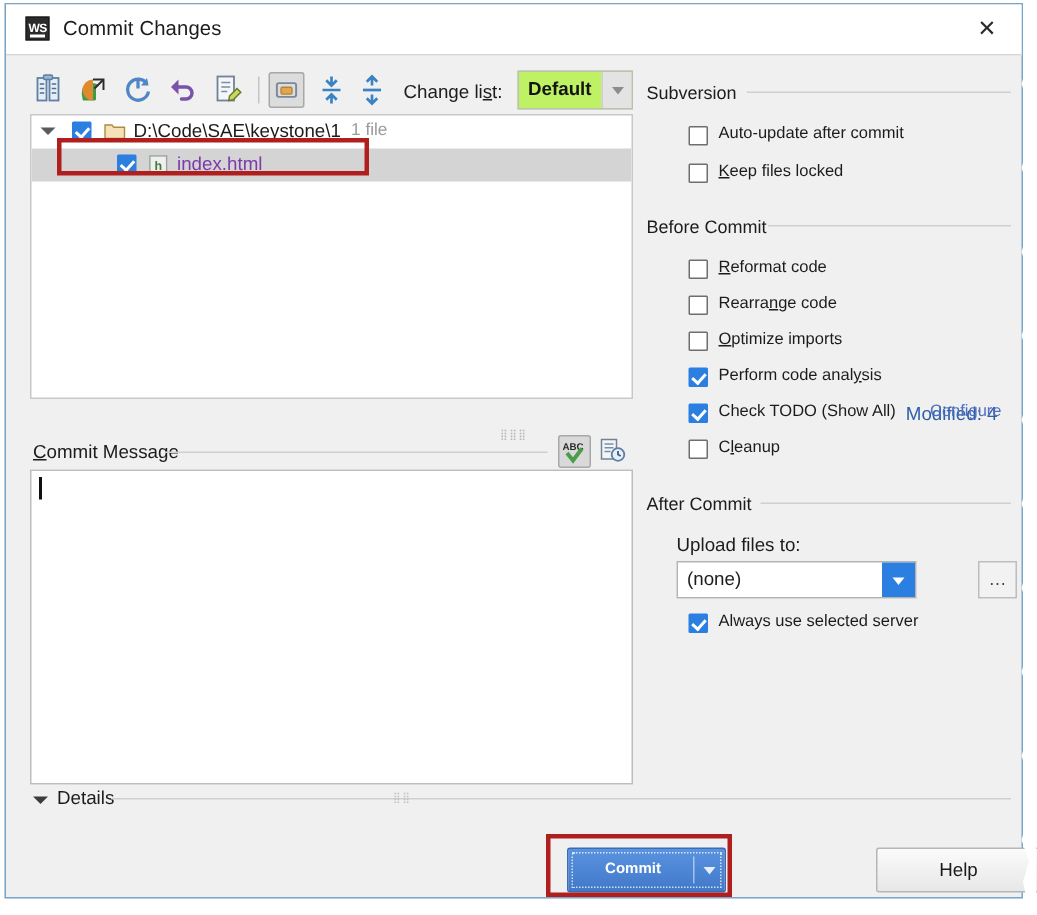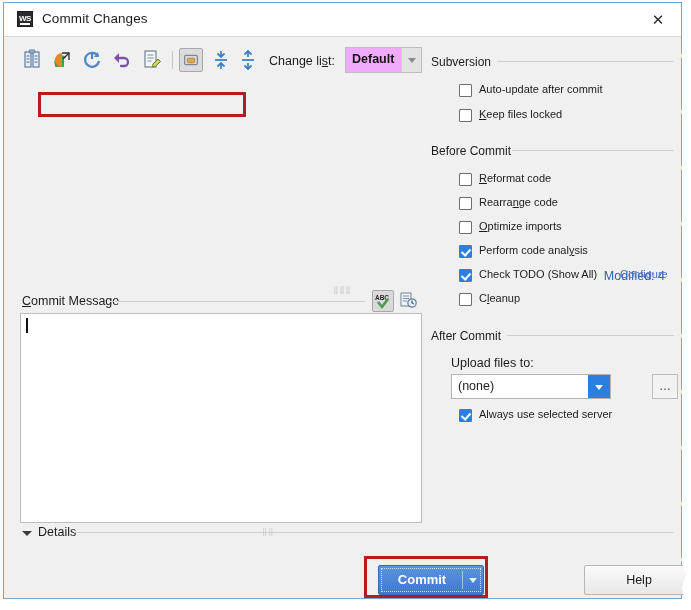--- a/index.html
+++ b/index.html
@@ -48,21 +48,21 @@
   .tb-ico.pressed{
     background:#dcdcdc;border:1px solid #a8a8a8;border-radius:2px;box-sizing:border-box;
   }
   .tb-sep{position:absolute;top:3px;width:1px;height:18px;background:#c4c4c4;}
 
   .changelist-lbl{
     position:absolute;left:265px;top:51px;font-size:12.5px;color:#1c1c1c;
   }
   .combo-cl{
     position:absolute;left:341px;top:44px;width:77px;height:26px;
-    background:#f0abfc;border:1px solid #bdbdbd;box-sizing:border-box;
+    background:#bef264;border:1px solid #bdbdbd;box-sizing:border-box;
   }
   .combo-cl .val{
     position:absolute;left:6px;top:4px;font-size:12.5px;font-weight:bold;color:#141414;
   }
   .combo-cl .arrow{
     position:absolute;right:0;top:0;width:20px;height:24px;background:#e3e3e3;
     border-left:1px solid #cfcfcf;box-sizing:border-box;
   }
   .tri-down{
     position:absolute;left:50%;top:50%;margin-left:-4px;margin-top:-2px;
@@ -161,21 +161,21 @@
     border:1px solid #b6b6b6;border-radius:2px;box-sizing:border-box;
     font-size:12.5px;color:#1a1a1a;text-align:center;line-height:28px;cursor:default;
   }
   .btn-commit{
     position:absolute;left:374px;top:562px;width:106px;height:30px;
     background:linear-gradient(#5a93e0,#4179c9);
     border:1px solid #3a6cb5;border-radius:2px;box-sizing:border-box;
   }
   .btn-commit .lbl{
     position:absolute;left:0;top:0;width:86px;height:28px;line-height:28px;
-    text-align:center;color:#ffffff;font-size:13px;font-weight:bold;
+    text-align:center;color:#ffffff;font-size:10px;font-weight:bold;
   }
   .btn-commit .focus{
     position:absolute;left:2px;top:2px;right:2px;bottom:2px;
     border:1px dotted rgba(255,255,255,.75);
   }
   .btn-commit .split{position:absolute;right:20px;top:5px;width:1px;height:18px;background:rgba(255,255,255,.5);}
   .btn-commit .sarrow{
     position:absolute;right:6px;top:12px;width:0;height:0;
     border-left:4px solid transparent;border-right:4px solid transparent;
     border-top:5px solid rgba(255,255,255,.85);
@@ -263,20 +263,43 @@
     </div>
 
     <div class="changelist-lbl"><span>Change li</span><u>s</u><span>t:</span></div>
     <div class="combo-cl">
       <div class="val">Default</div>
       <div class="arrow">
           <span class="tri-down"></span>
         </div>
     </div>
 
+    <div class="filelist">
+      <div class="row">
+        <span class="tri-right"></span>
+        <span class="cb-blue" style="left:27px;top:4px;"></span>
+        <span class="folder-ico">
+          <svg width="15" height="13" viewBox="0 0 16 14">
+              <path d="M1 2.5h5l1.3 1.6H15v8H1z" fill="#f5e2b8" stroke="#b08c3e" stroke-width="1"></path>
+            </svg>
+        </span>
+        <span class="dirpath">D:\Code\SAE\keystone\1</span>
+        <span class="filecount">1 file</span>
+      </div>
+      <div class="row sel">
+        <span class="cb-blue" style="left:57px;top:4px;"></span>
+        <span class="file-ico">
+          <svg width="13" height="14" viewBox="0 0 14 15">
+            <rect x="1" y="1" width="12" height="13" fill="#eef0ee" stroke="#9aa59a" stroke-width="1"></rect>
+            <text x="7" y="11" font-size="9" font-family="Liberation Sans, sans-serif" font-weight="bold" fill="#3f7a3f" text-anchor="middle">h</text>
+          </svg>
+        </span>
+        <span class="filename">index.html</span>
+      </div>
+    </div>
 
     <div class="modified">Modified: 4</div>
     <div class="grip">⣿⣿⣿</div>
 
     <div class="cm-label"><u>C</u><span>ommit Message</span></div>
     <div class="cm-rule"></div>
     <div class="cm-tool pressed" style="left:368px;">
       <svg width="20" height="20" viewBox="0 0 20 20">
         <text x="9" y="9" font-size="6.5" font-family="Liberation Sans, sans-serif" font-weight="bold" fill="#2b2b2b" text-anchor="middle">ABC</text>
         <path d="M5 11l4 5 6-8" fill="none" stroke="#4a9e4a" stroke-width="2.6"></path>

